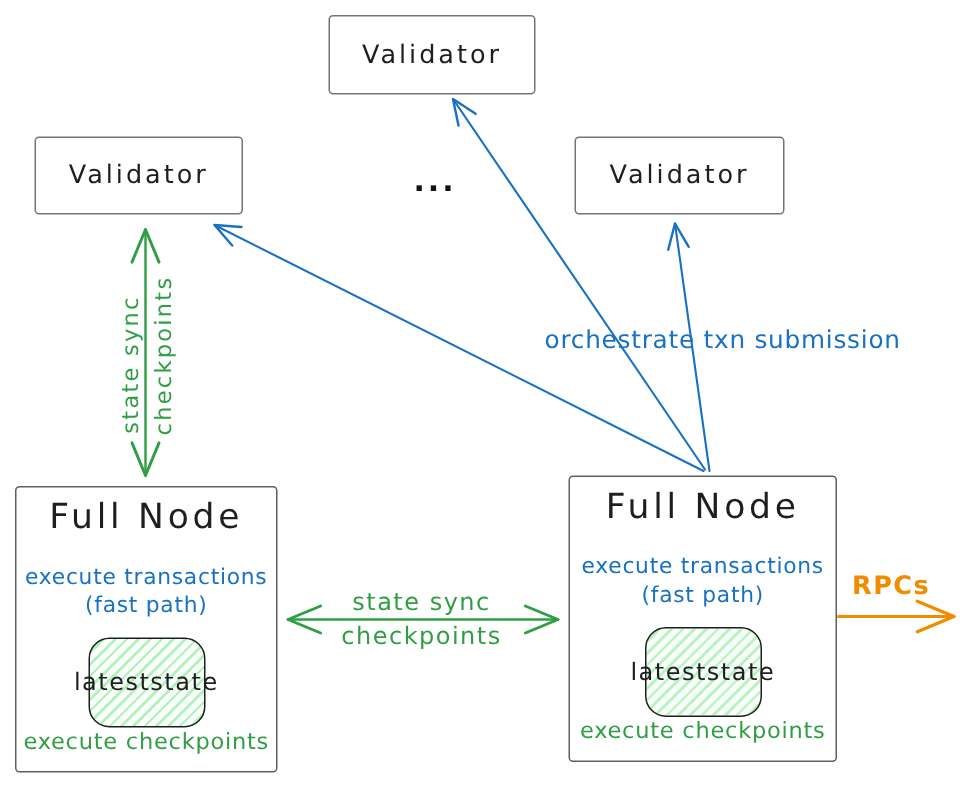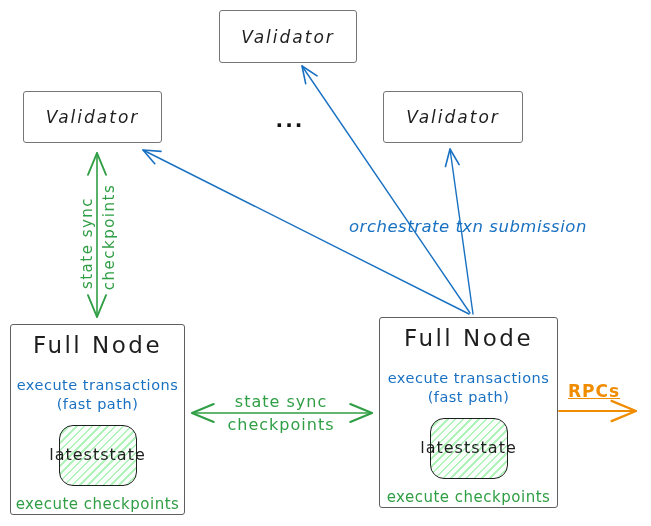--- a/index.html
+++ b/index.html
@@ -31,21 +31,20 @@
 
   .node-box {
     position: absolute;
     background: #ffffff;
     border: 1.7px solid var(--border-gray);
     border-radius: 3px;
     z-index: 2;
     display: flex;
     align-items: center;
     justify-content: center;
-    font-style: italic;
   }
   .validator-box {
     font-size: 17px;
     letter-spacing: 2px;
     color: var(--ink);
   }
   .v-top   { left: 219px; top: 10px;  width: 138px; height: 53px; }
   .v-left  { left: 23px;  top: 91px;  width: 139px; height: 52px; }
   .v-right { left: 383px; top: 91px;  width: 140px; height: 52px; }
 
@@ -102,34 +101,34 @@
     letter-spacing: 1px;
     color: var(--ink);
     background:
       repeating-linear-gradient(135deg,
         var(--state-fill) 0px, var(--state-fill) 1.8px,
         rgba(255,255,255,0) 1.8px, rgba(255,255,255,0) 5.5px),
       #fbfffb;
   }
   .fn-footer {
     margin-top: auto;
-    margin-bottom: 1px;
+    margin-bottom: 11px;
     color: var(--green);
     font-size: 15px;
     letter-spacing: 0.5px;
   }
 
   .float-label {
     position: absolute;
     z-index: 3;
     white-space: nowrap;
   }
   .lbl-green { color: var(--green); }
   .lbl-blue  { color: var(--blue); }
-  .lbl-orange{ color: var(--orange); text-decoration: underline; }
+  .lbl-orange{ color: var(--orange); }
 
   .vlabel-sync {
     left: 87px; top: 243px;
     transform: translate(-50%,-50%) rotate(-90deg);
     font-size: 15px; letter-spacing: 1.5px;
   }
   .vlabel-chk {
     left: 109px; top: 237px;
     transform: translate(-50%,-50%) rotate(-90deg);
     font-size: 15px; letter-spacing: 1.5px;
@@ -138,22 +137,22 @@
     left: 281px; top: 401px;
     transform: translate(-50%,-50%);
     font-size: 16px; letter-spacing: 1px;
   }
   .hlabel-chk {
     left: 281px; top: 424px;
     transform: translate(-50%,-50%);
     font-size: 16px; letter-spacing: 1px;
   }
   .orch-label {
-    left: 349px; top: 217px;
-    font-size: 16.5px; letter-spacing: 0.5px; font-style: italic;
+    left: 363px; top: 217px;
+    font-size: 16.5px; letter-spacing: 0.5px;
   }
   .rpcs-label {
     left: 568px; top: 381px;
     font-size: 17px; font-weight: bold; letter-spacing: 1px;
   }
 
   .stroke-green  { stroke: var(--green);  stroke-width: 1.6; fill: none; stroke-linecap: round; stroke-linejoin: round; }
   .stroke-blue   { stroke: var(--blue);   stroke-width: 1.4; fill: none; stroke-linecap: round; stroke-linejoin: round; }
   .stroke-orange { stroke: var(--orange); stroke-width: 2;   fill: none; stroke-linecap: round; stroke-linejoin: round; }
   marker path { fill: none; stroke-linecap: round; stroke-linejoin: round; }

